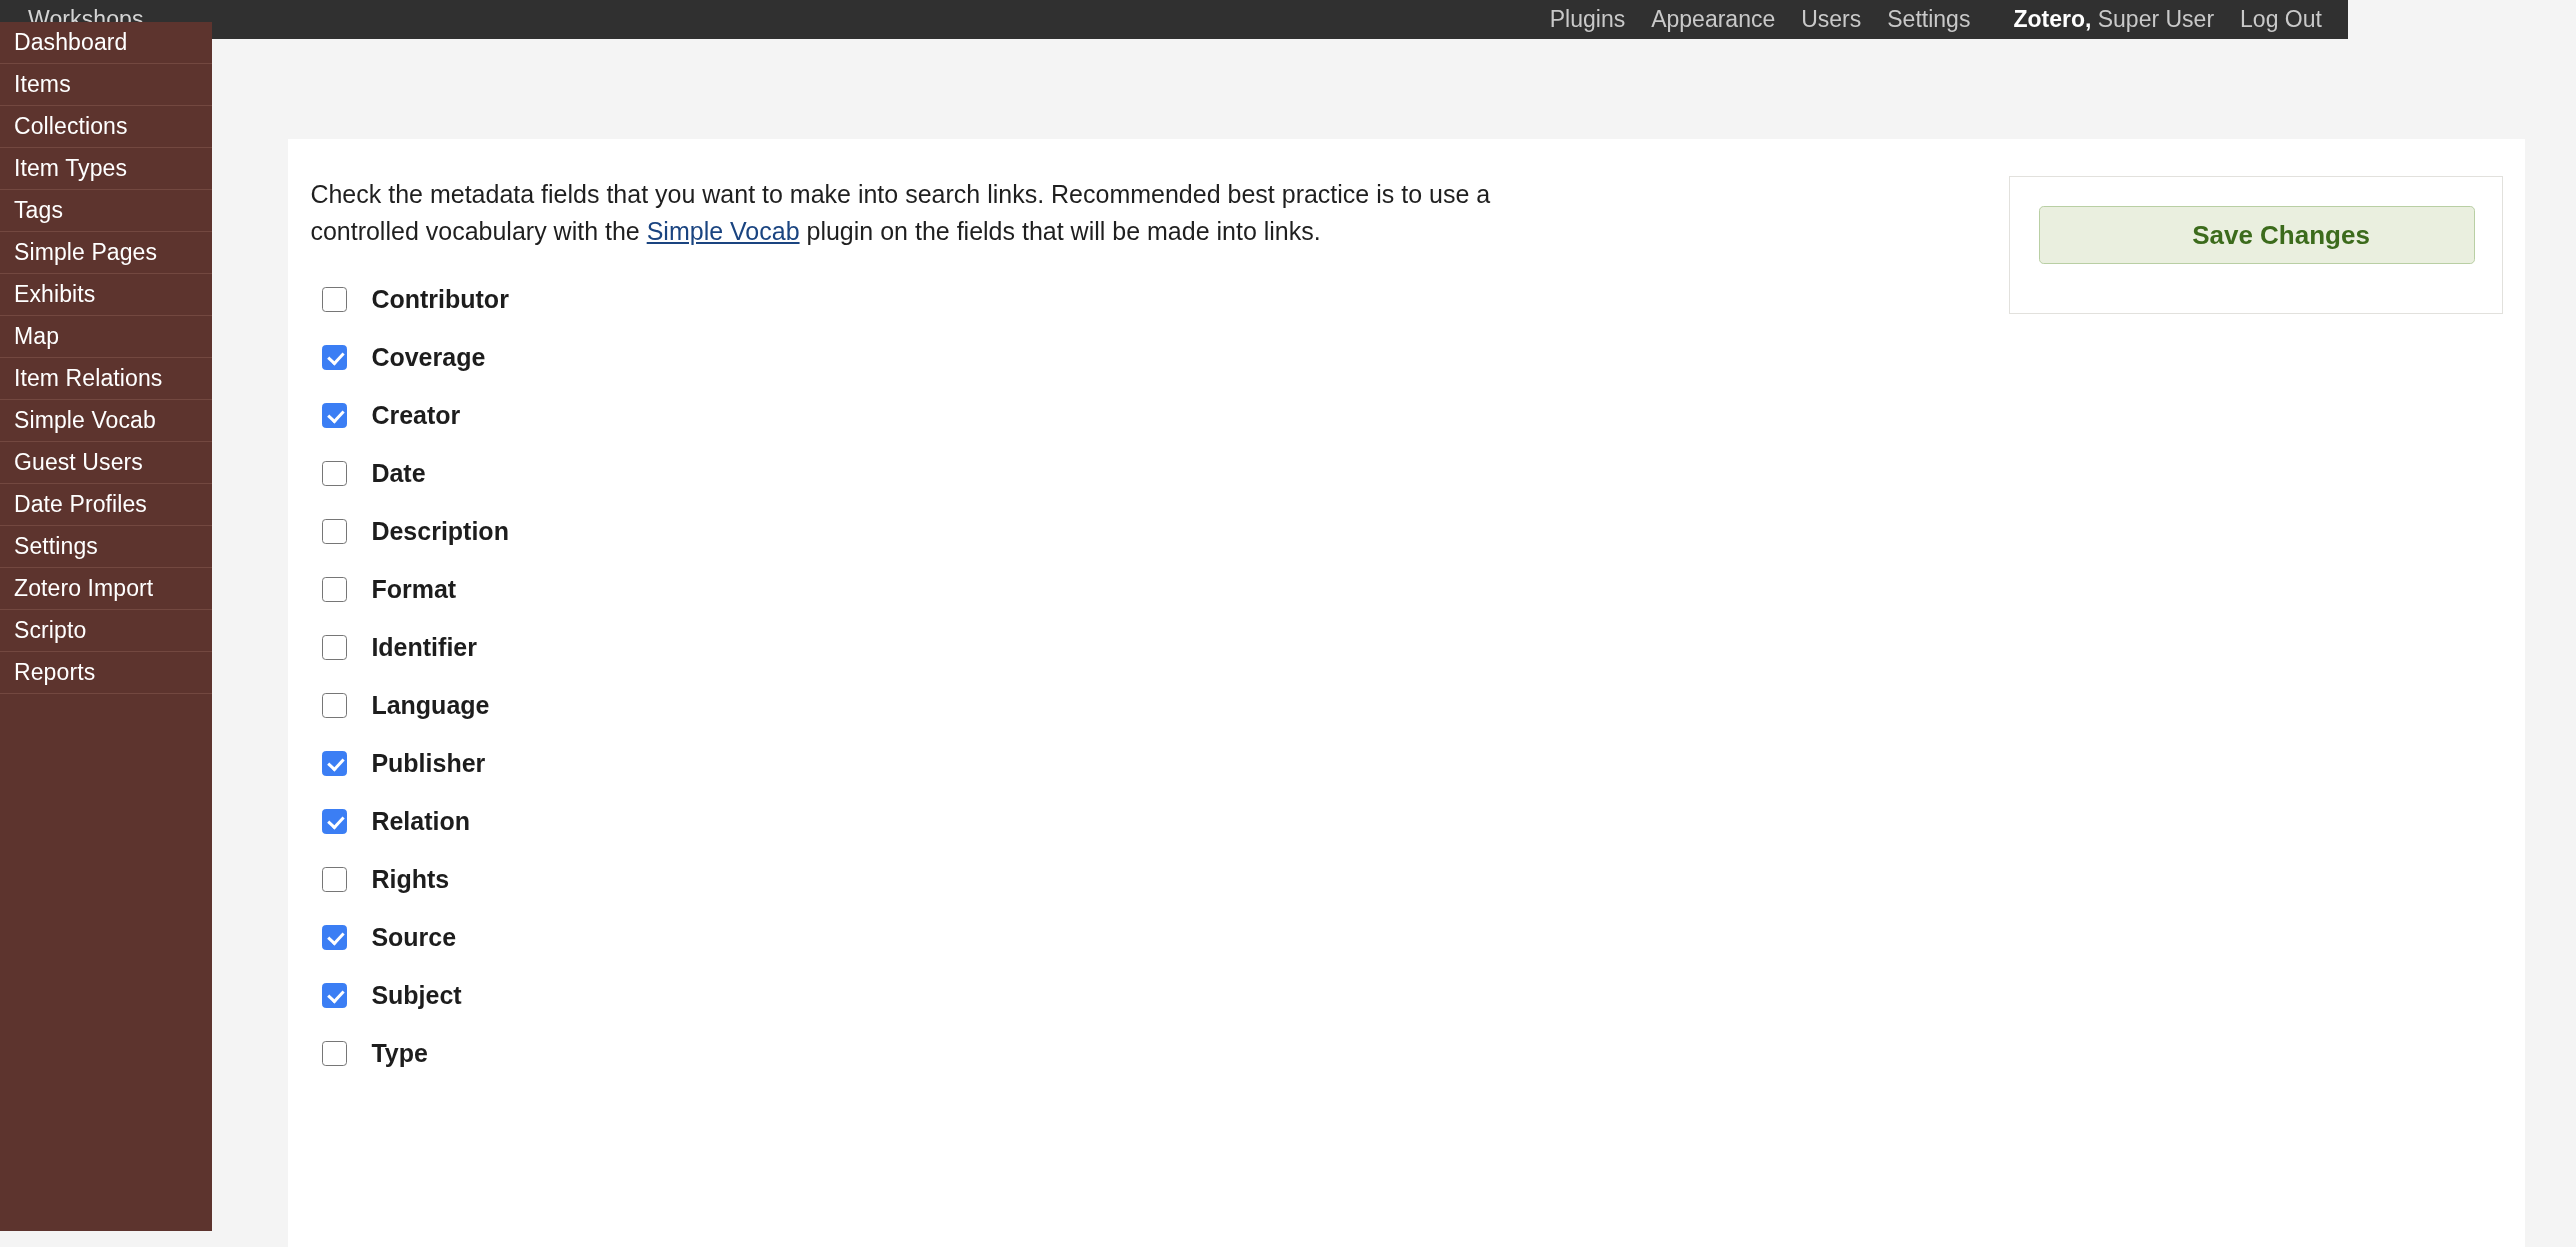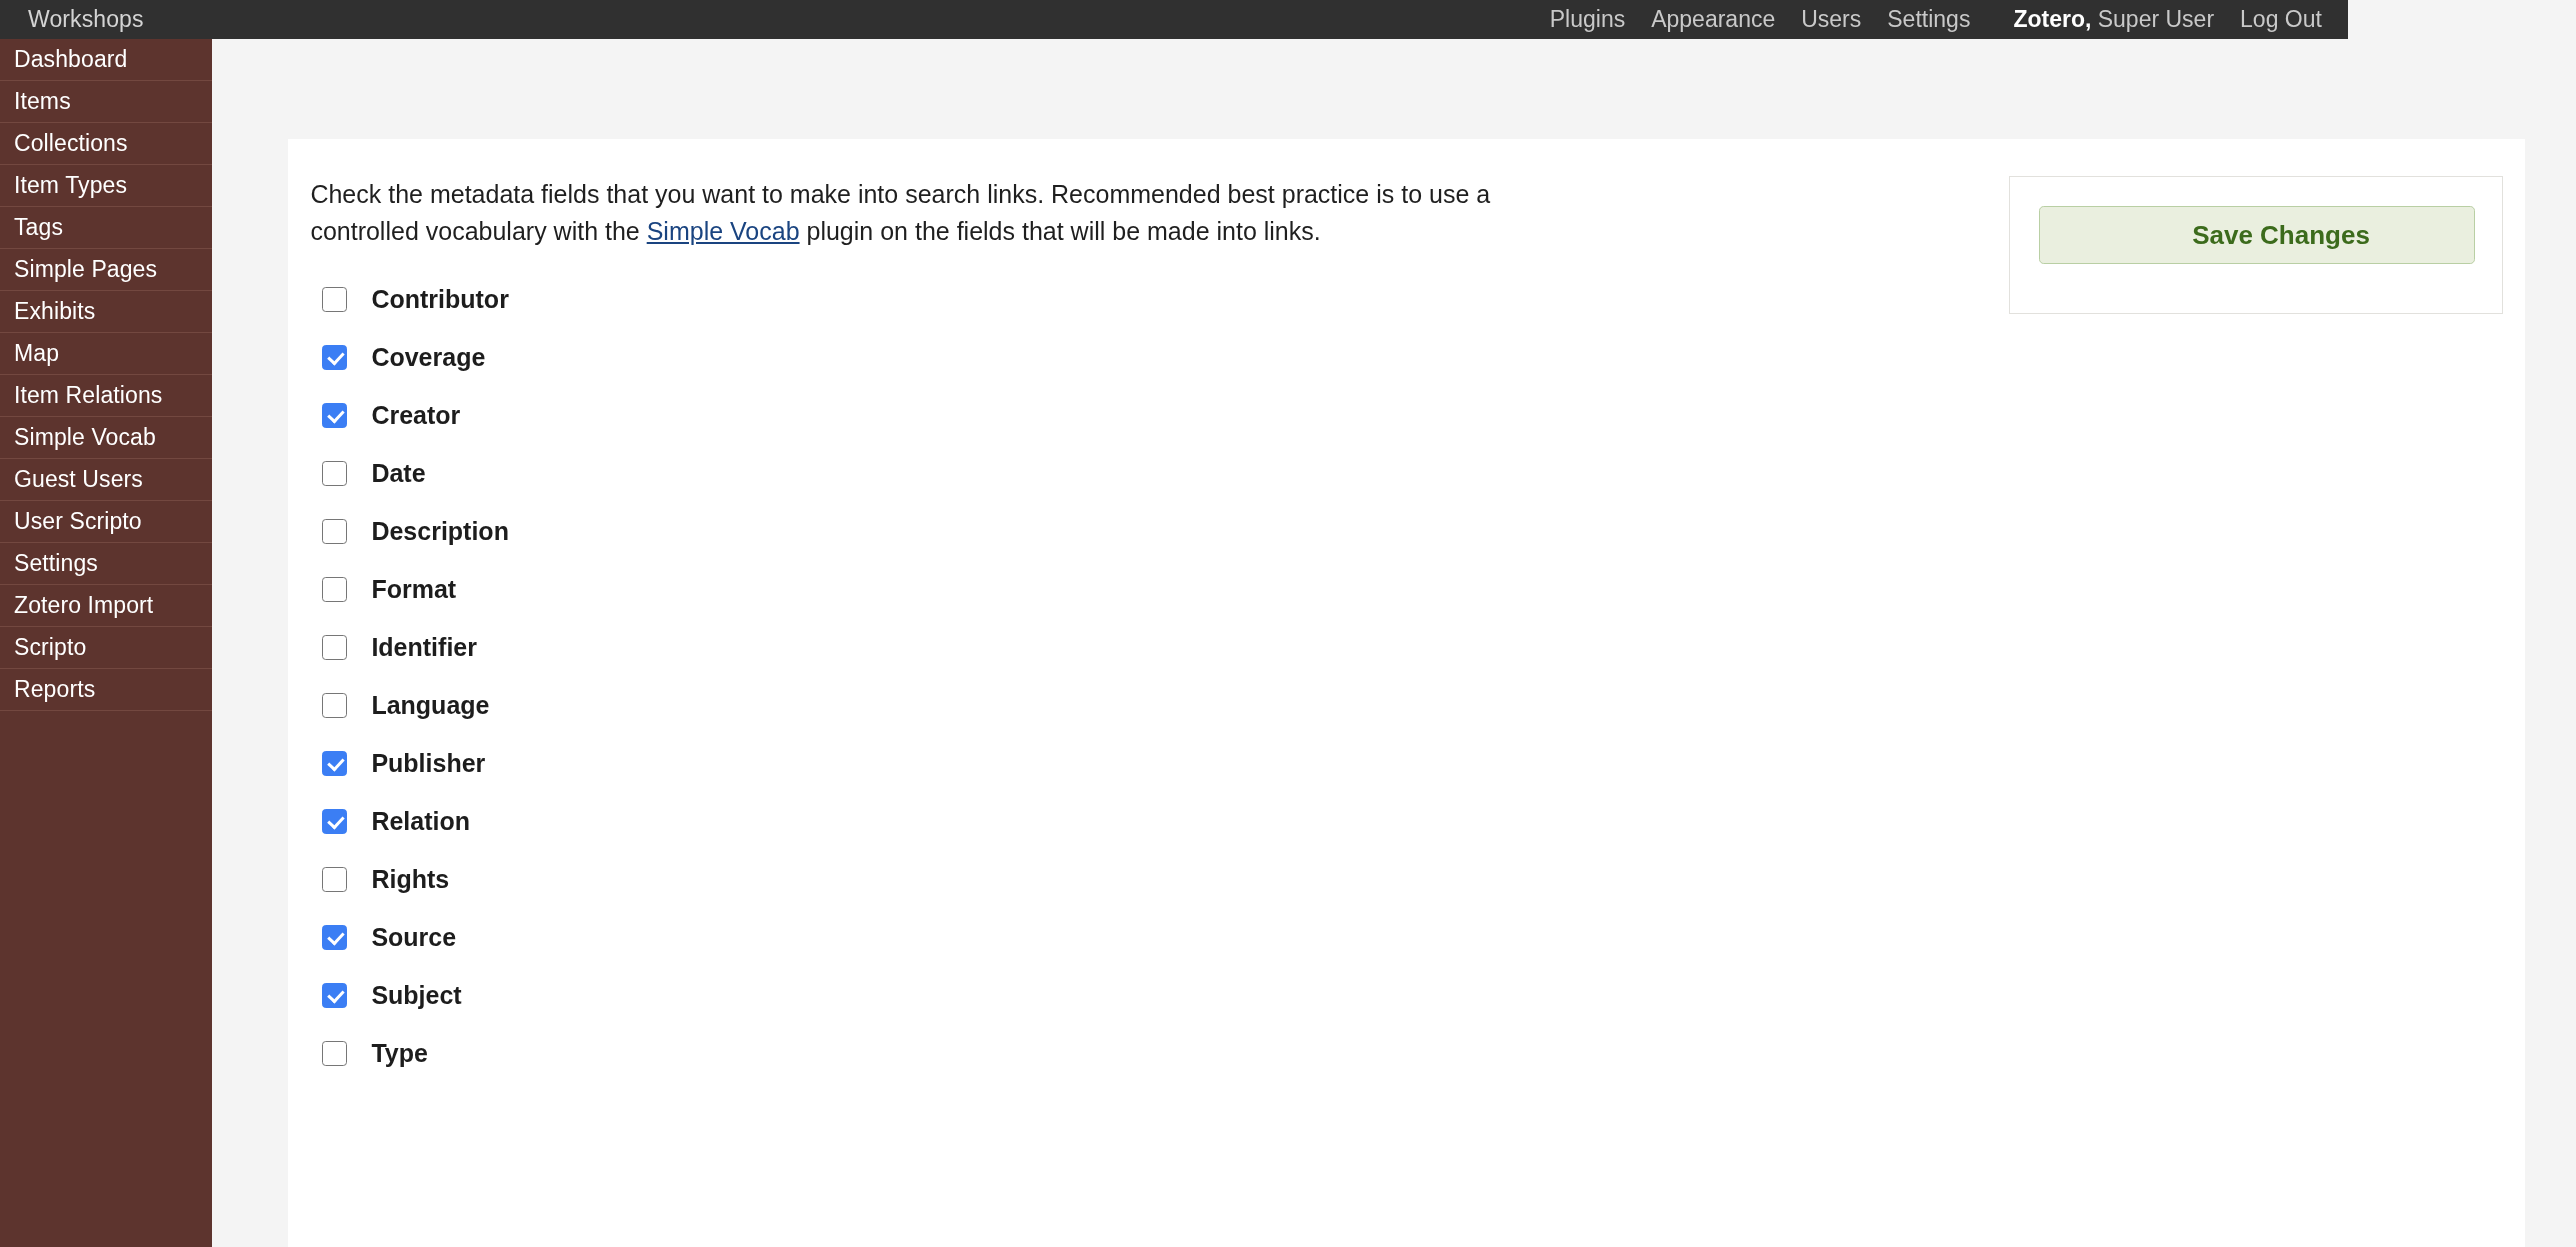--- a/index.html
+++ b/index.html
@@ -50,21 +50,21 @@
     font-size: 23px;
     cursor: pointer;
   }
   #welcome-strong { color: #ffffff; font-weight: bold; }
   #welcome-user { color: #c9c9c9; }
   #logout-link { padding-right: 5.6px; }
 
   
   #sidebar {
     position: absolute;
-    top: 39px; left: 0;
+    top: 22px; left: 0;
     width: 212px;
     height: 1209px;
     background: #5d342e;
   }
   .nav-item {
     height: 42px;
     display: flex;
     align-items: center;
     padding-left: 14px;
     color: #ffffff;
@@ -290,21 +290,21 @@
   <div class="nav-item">
       <span>Item Relations</span>
     </div>
   <div class="nav-item">
       <span>Simple Vocab</span>
     </div>
   <div class="nav-item">
       <span>Guest Users</span>
     </div>
   <div class="nav-item">
-      <span>User Scripto</span>
+      <span>Date Profiles</span>
     </div>
   <div class="nav-item">
       <span>Settings</span>
     </div>
   <div class="nav-item">
       <span>Zotero Import</span>
     </div>
   <div class="nav-item">
       <span>Scripto</span>
     </div>

